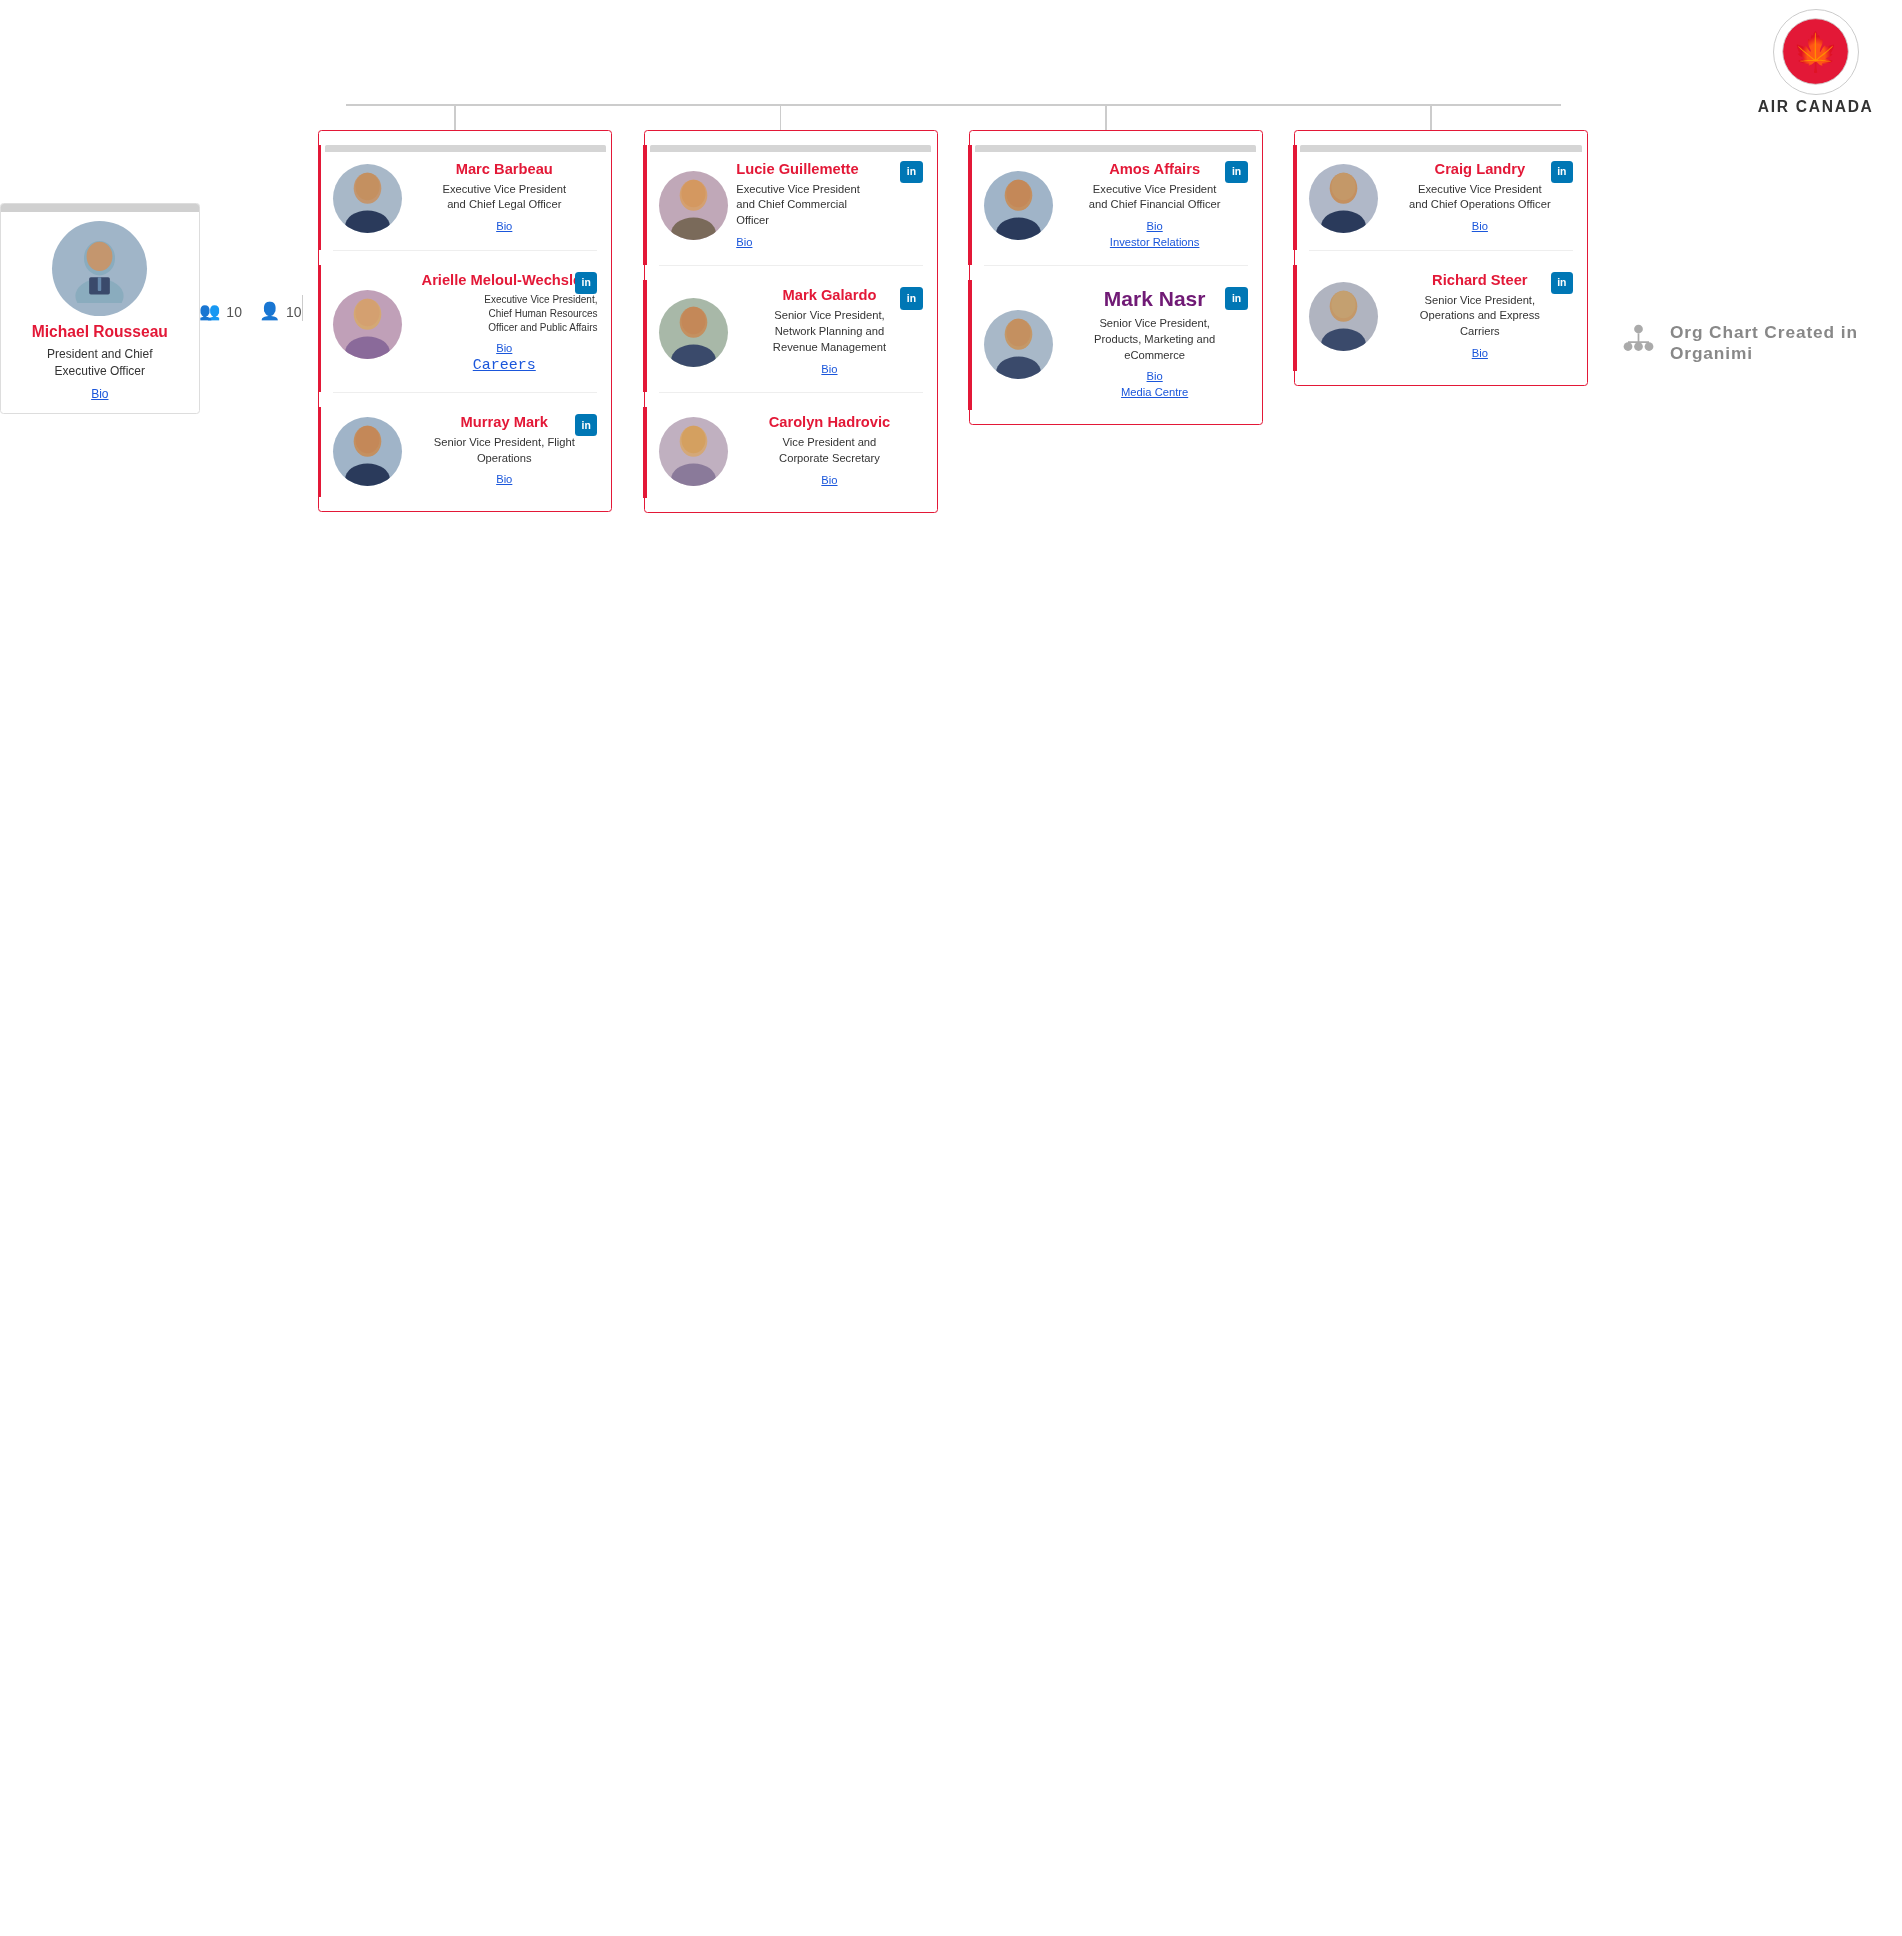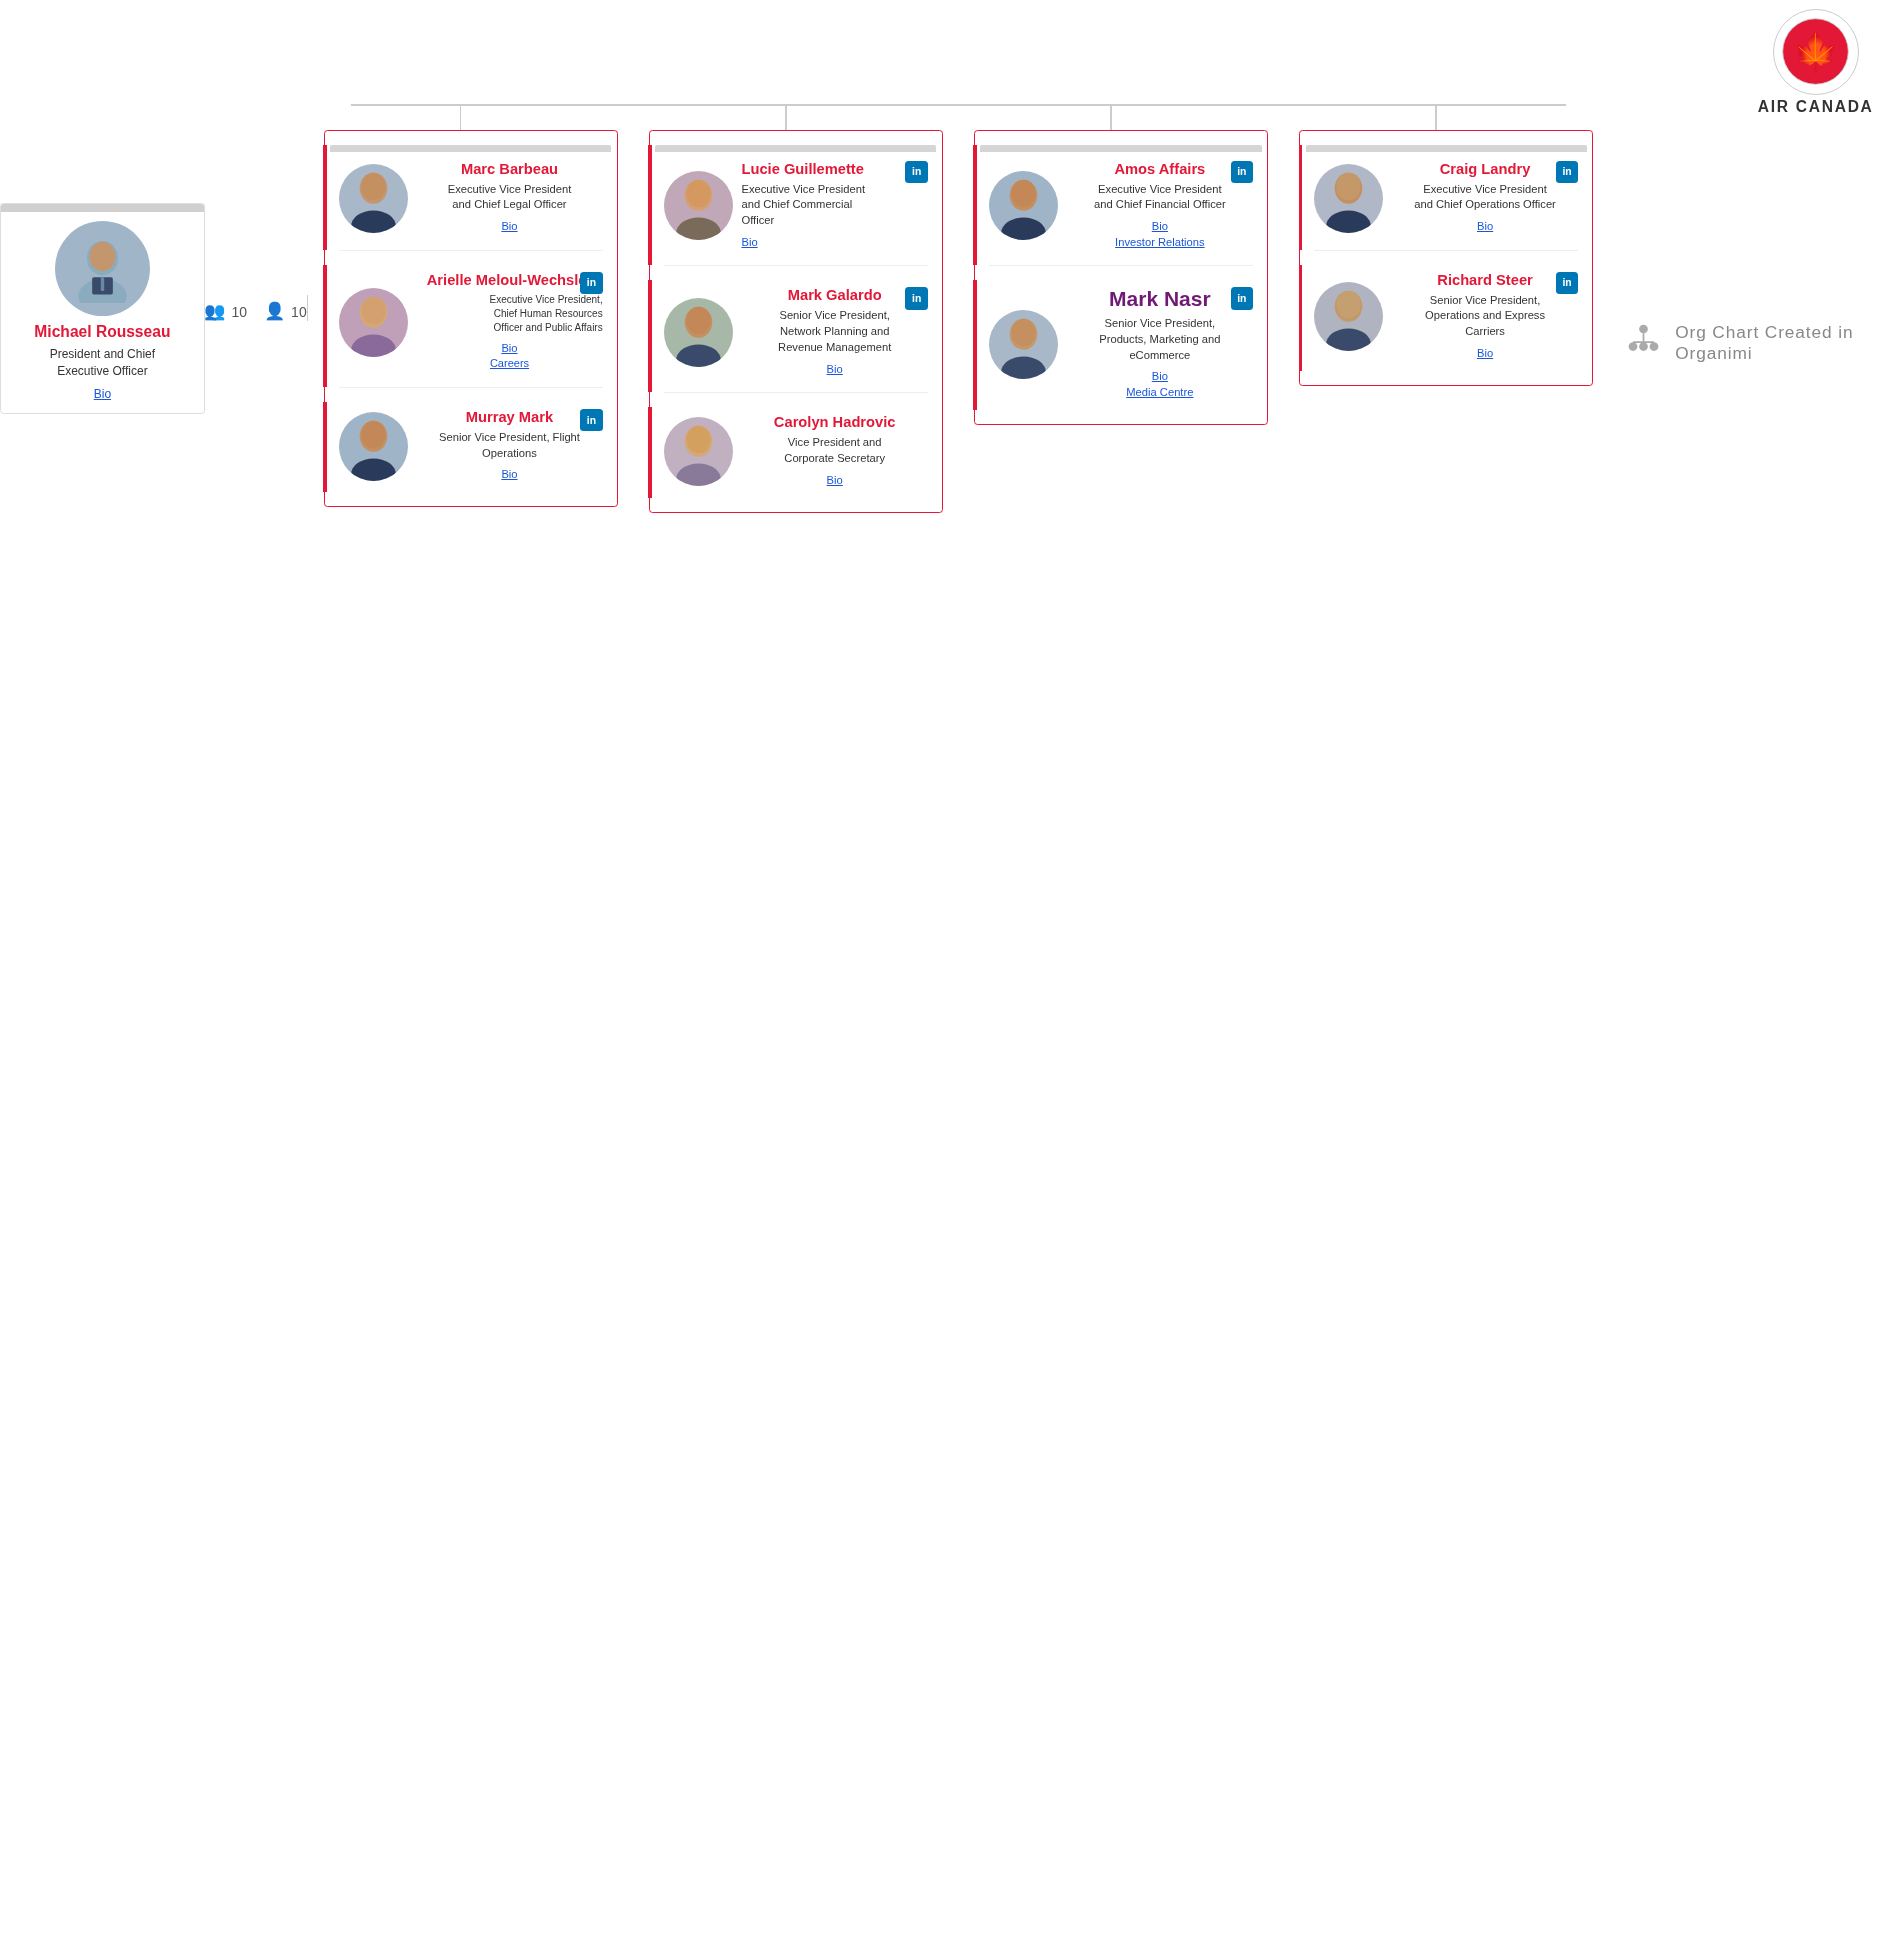--- a/index.html
+++ b/index.html
@@ -242,21 +242,21 @@
                 <svg width="69" height="69" viewBox="0 0 80 80">
                     <ellipse cx="40" cy="28" rx="16" ry="18" fill="#d4a874"></ellipse>
                     <ellipse cx="40" cy="72" rx="26" ry="18" fill="#8a6a9a"></ellipse>
                     <ellipse cx="40" cy="26" rx="14" ry="16" fill="#d4a070"></ellipse>
                   </svg>
               </div>
               <div style="flex:1; text-align:center;">
                 <div class="name" style="color:#e31837; font-weight:bold; font-size:14.7px;">Arielle Meloul-Wechsler</div>
                 <div class="title" style="font-size:10px; color:#333; line-height:1.4;text-align:right;">Executive Vice President,<br>Chief Human Resources<br>Officer and Public Affairs</div>
                 <a class="link" style="color:#1a56db; font-size:11.2px;">Bio</a>
-                <a class="link" style="color:#1a56db; font-size:11px;">Careers</a>
+                <a class="link" style="color:#1a56db; font-size:15px;font-family:Liberation Mono, monospace;">Careers</a>
               </div>
             </div>
           </div>
         </div>
 
         <div class="sub-card" style="position:relative; padding-top:7px;">
           <div style="position:absolute; left:-15.6px; top:0; width:3.5px; height:100%; background:#e31837;"></div>
           <div style="position:relative;">
             <div style="position:absolute; top:0; right:0; width:22.5px; height:22.5px; background:#0077b5; border-radius:3.5px; display:flex; align-items:center; justify-content:center; color:#fff; font-weight:bold; font-size:10.4px;">in</div>
             <div style="display:flex; align-items:center; gap:8.6px;">
@@ -444,21 +444,21 @@
               </div>
             </div>
           </div>
         </div>
 
       </div>
     </div>
 
   </div>
 
-  <div class="footer" style="margin-top:69px;">
+  <div class="footer" style="margin-top:69px;font-weight:bold;">
     <div style="font-size:24px; color:#888;">
       
       <svg width="35" height="35" viewBox="0 0 40 40">
         <circle cx="20" cy="8" r="5" fill="#aaa"></circle>
         <circle cx="8" cy="28" r="5" fill="#aaa"></circle>
         <circle cx="20" cy="28" r="5" fill="#aaa"></circle>
         <circle cx="32" cy="28" r="5" fill="#aaa"></circle>
         <line x1="20" y1="13" x2="20" y2="23" stroke="#aaa" stroke-width="2"></line>
         <line x1="8" y1="23" x2="32" y2="23" stroke="#aaa" stroke-width="2"></line>
         <line x1="8" y1="23" x2="8" y2="23" stroke="#aaa" stroke-width="2"></line>

